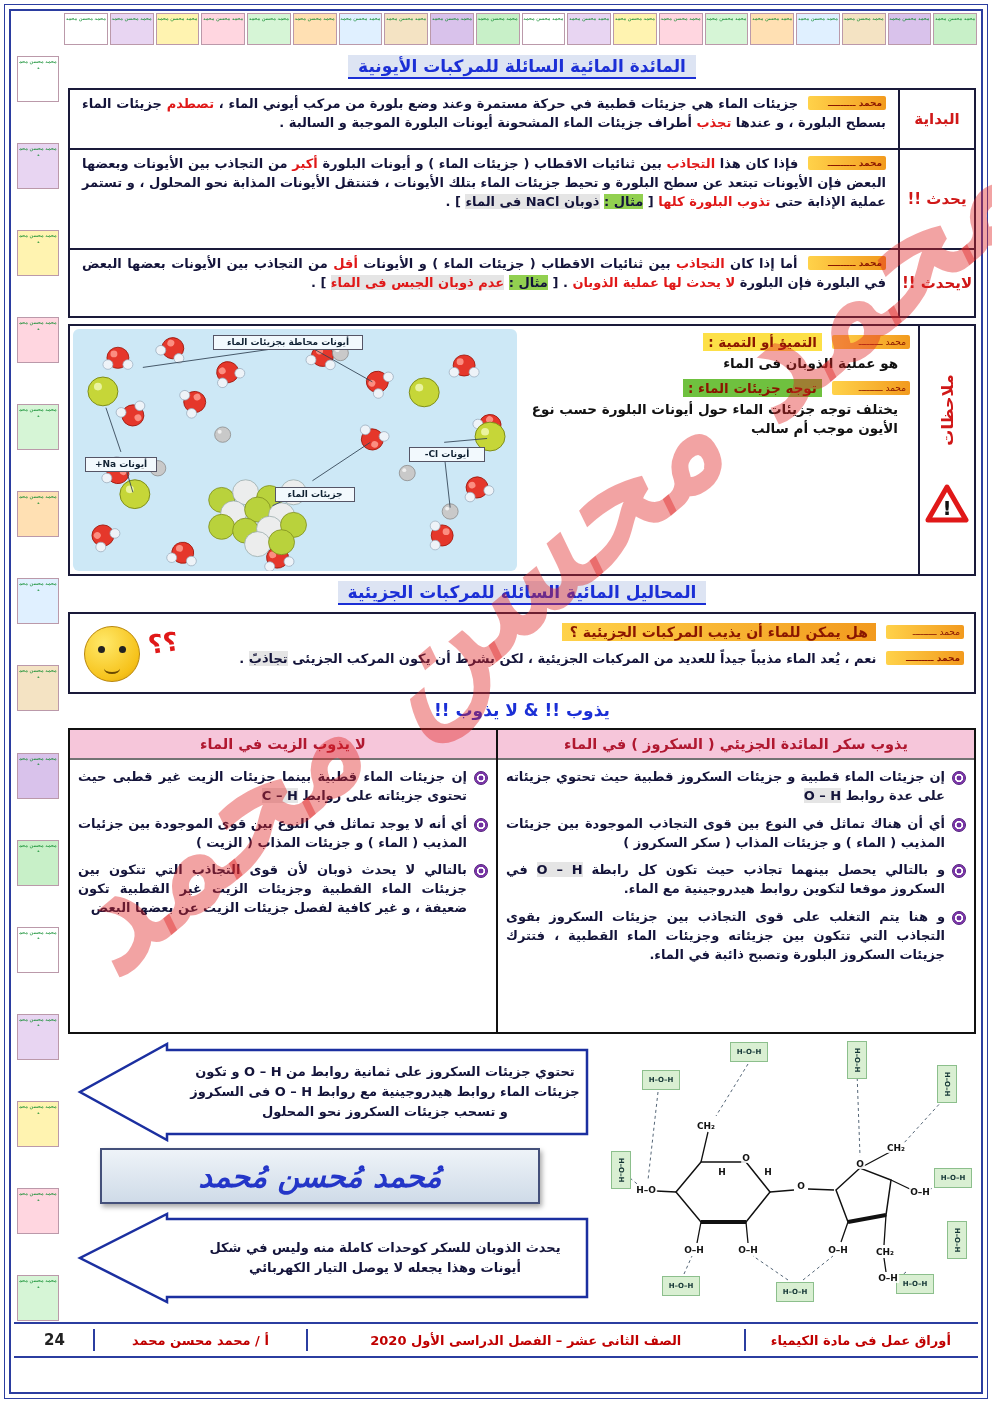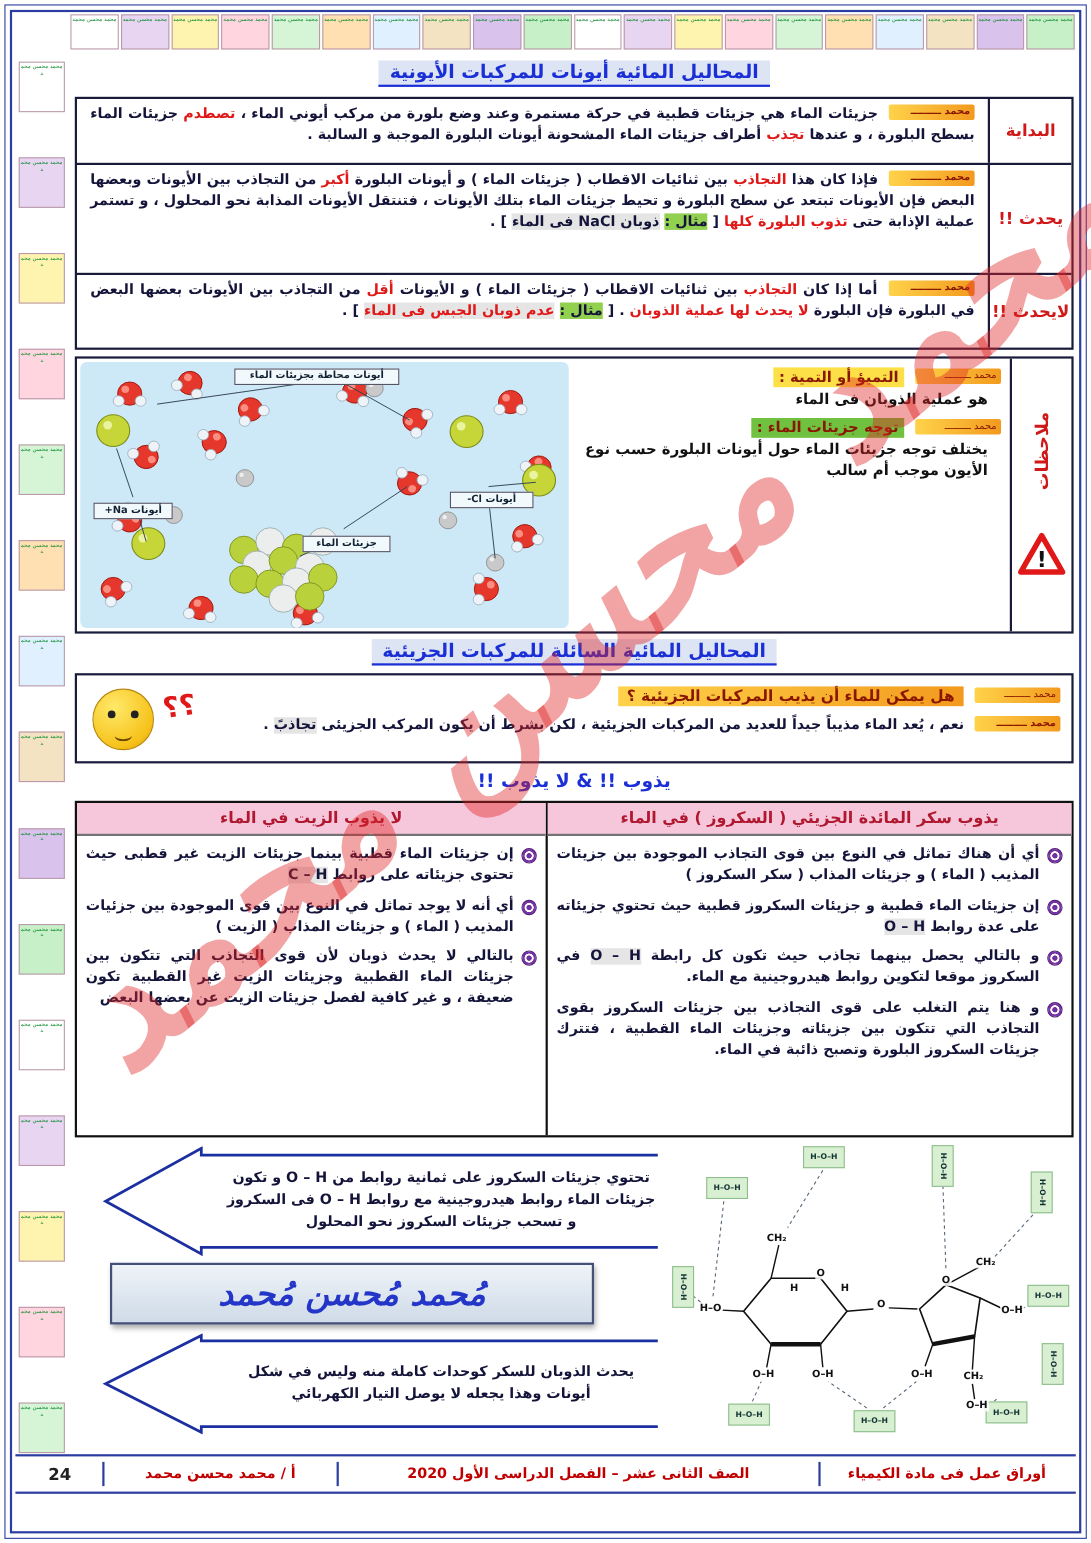--- a/index.html
+++ b/index.html
@@ -65,21 +65,21 @@
   .cmp{position:absolute;top:728px;left:68px;width:908px;height:306px;border:2px solid #111;display:flex;background:#fff;z-index:2;}
   .ccol{display:flex;flex-direction:column;}
   .ccol.rt{flex:0 0 478px;border-left:2px solid #111;}
   .ccol.lt{flex:1;}
   .chead{height:30px;background:#f6c6da;border-bottom:2px solid #737373;display:flex;align-items:center;justify-content:center;color:#b01830;font-weight:bold;font-size:14.5px;}
   .cbody{flex:1;padding:8px;overflow:hidden;}
   .bullet{display:flex;gap:7px;margin-bottom:9px;font-size:13px;font-weight:bold;color:#14143a;line-height:1.45;}
   .bicon{flex:0 0 14px;height:14px;margin-top:3px;border-radius:50%;background:radial-gradient(circle,#7030a0 25%,#ffffff 32%,#ffffff 46%,#7030a0 52%,#b04ad0 100%);border:1px solid #50207a;}
   .btext{flex:1;text-align:justify;}
 
-  .arrow{position:absolute;left:88px;width:520px;z-index:2;}
+  .arrow{position:absolute;left:72px;width:520px;z-index:2;}
   .a1{top:1042px;height:100px;}
   .a2{top:1212px;height:92px;}
   .arrow svg{position:absolute;inset:0;width:100%;height:100%;}
   .atext{position:absolute;right:12px;left:118px;top:50%;transform:translateY(-50%);text-align:center;font-size:13px;font-weight:bold;color:#14143a;line-height:1.55;}
 
   .sigbox{position:absolute;top:1148px;left:100px;width:440px;height:56px;border:2px solid #44507a;background:linear-gradient(#eef3f8,#cfdbe8);box-shadow:2px 3px 5px rgba(0,0,0,.35);display:flex;align-items:center;justify-content:center;z-index:2;}
   .sigbox span{color:#2436c8;font-size:30px;font-weight:bold;font-style:italic;white-space:nowrap;}
 
   .fig{position:absolute;top:1040px;left:598px;width:380px;height:272px;background:#fff;z-index:2;}
   .fig svg{position:absolute;inset:0;width:100%;height:100%;}
@@ -141,21 +141,21 @@
       <div class="stamp" style="background: rgb(217, 194, 235);">محمد محسن محمد</div>
       <div class="stamp" style="background: rgb(200, 240, 200);">محمد محسن محمد</div>
       <div class="stamp" style="background: rgb(255, 255, 255);">محمد محسن محمد</div>
       <div class="stamp" style="background: rgb(232, 213, 242);">محمد محسن محمد</div>
       <div class="stamp" style="background: rgb(255, 243, 176);">محمد محسن محمد</div>
       <div class="stamp" style="background: rgb(255, 214, 224);">محمد محسن محمد</div>
       <div class="stamp" style="background: rgb(214, 245, 214);">محمد محسن محمد</div>
     </div>
 
   <div class="title t1">
-    <span class="title-hl">المحاليل المائية أيونات للمركبات الأيونية</span>
+    <span class="title-hl">المائدة المائية السائلة للمركبات الأيونية</span>
   </div>
 
   <div class="tbl1">
     <div class="trow" style="height:60px">
       <div class="thead">البداية</div>
       <div class="tcell">
         <span class="sig">محمد ـــــــــ</span>
         <span><span>جزيئات الماء هي جزيئات قطبية في حركة مستمرة وعند وضع بلورة من مركب أيوني الماء ، </span><span class="r">تصطدم</span><span> جزيئات الماء بسطح البلورة ، و عندها </span><span class="r">تجذب</span><span> أطراف جزيئات الماء المشحونة أيونات البلورة الموجبة و السالبة .</span></span>
       </div>
     </div>
@@ -288,25 +288,25 @@
   </div>
 
   <div class="subtitle">يذوب !! &amp; لا يذوب !!</div>
 
   <div class="cmp">
     <div class="ccol rt">
       <div class="chead">يذوب سكر المائدة الجزيئي ( السكروز ) في الماء</div>
       <div class="cbody">
         <div class="bullet">
             <span class="bicon"></span>
+            <span class="btext"><span>إن جزيئات الماء قطبية و جزيئات السكروز قطبية حيث تحتوي جزيئاته على عدة روابط </span><span class="hly ltr">O – H</span></span>
+          </div>
+        <div class="bullet">
+            <span class="bicon"></span>
             <span class="btext"><span>أي أن هناك تماثل في النوع بين قوى التجاذب الموجودة بين جزيئات المذيب ( الماء ) و جزيئات المذاب ( سكر السكروز )</span></span>
-          </div>
-        <div class="bullet">
-            <span class="bicon"></span>
-            <span class="btext"><span>إن جزيئات الماء قطبية و جزيئات السكروز قطبية حيث تحتوي جزيئاته على عدة روابط </span><span class="hly ltr">O – H</span></span>
           </div>
         <div class="bullet">
             <span class="bicon"></span>
             <span class="btext"><span>و بالتالي يحصل بينهما تجاذب حيث تكون كل رابطة </span><span class="hly ltr">O – H</span><span> في السكروز موقعا لتكوين روابط هيدروجينية مع الماء.</span></span>
           </div>
         <div class="bullet">
             <span class="bicon"></span>
             <span class="btext"><span>و هنا يتم التغلب على قوى التجاذب بين جزيئات السكروز بقوى التجاذب التي تتكون بين جزيئاته وجزيئات الماء القطبية ، فتترك جزيئات السكروز البلورة وتصبح ذائبة في الماء.</span></span>
           </div>
       </div>

